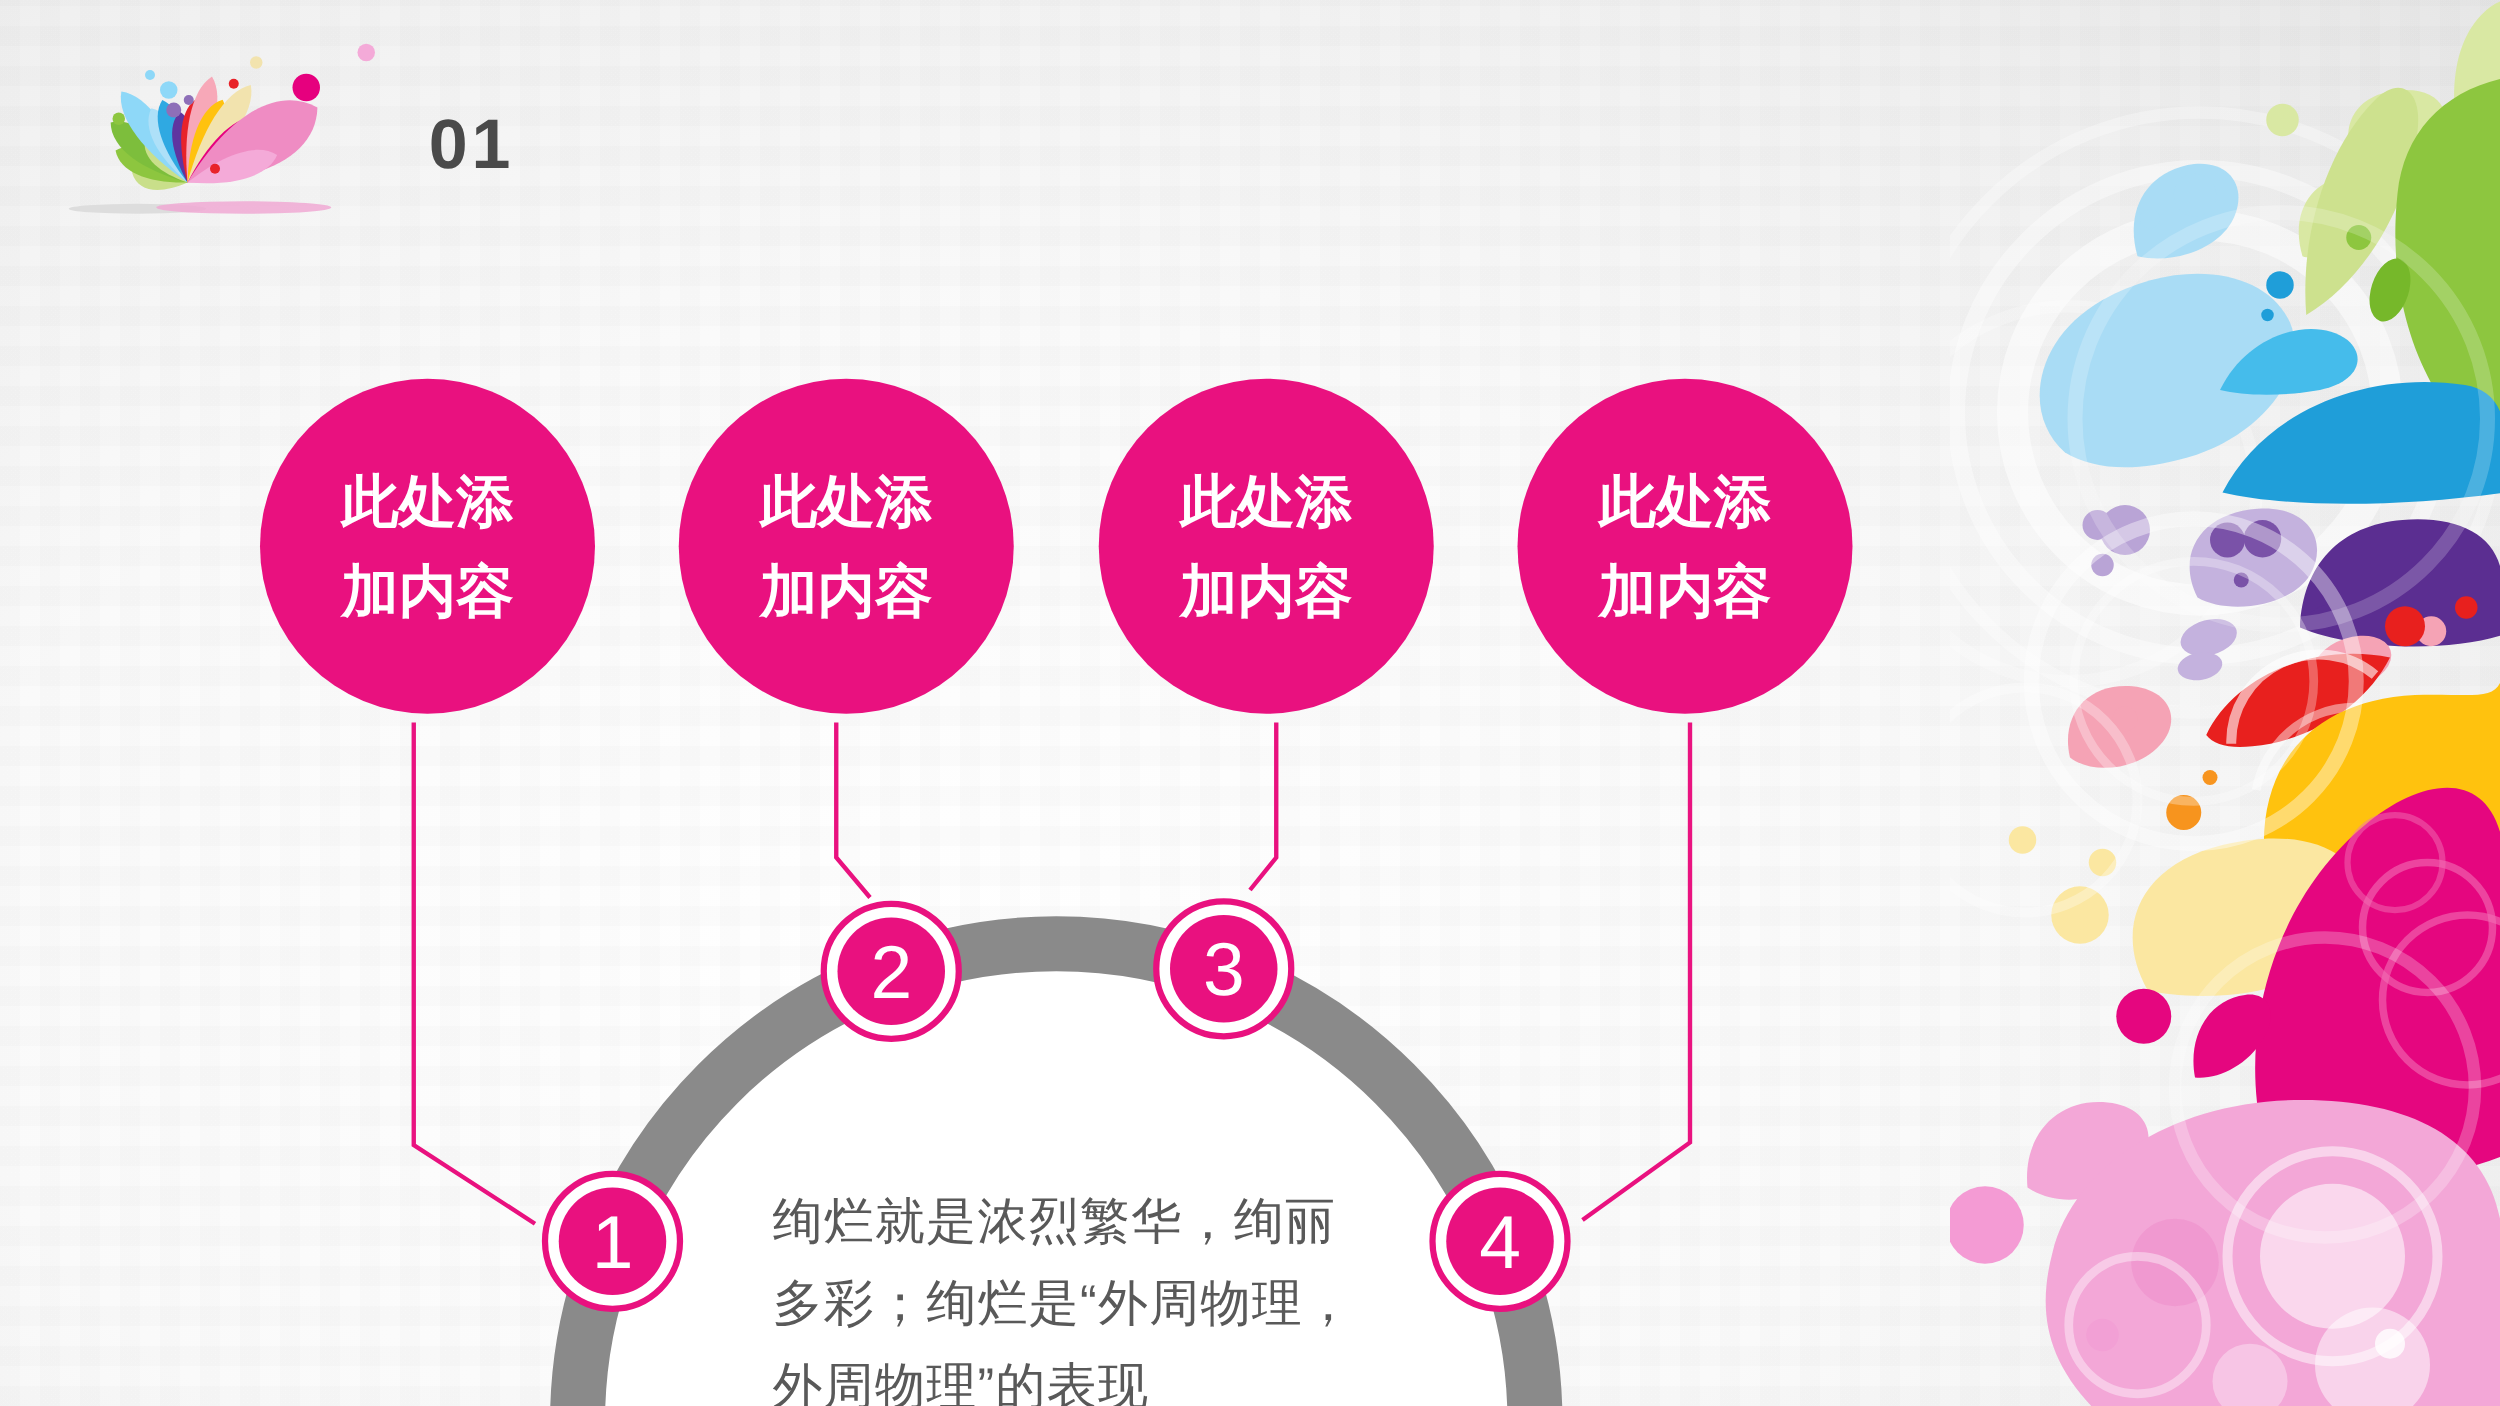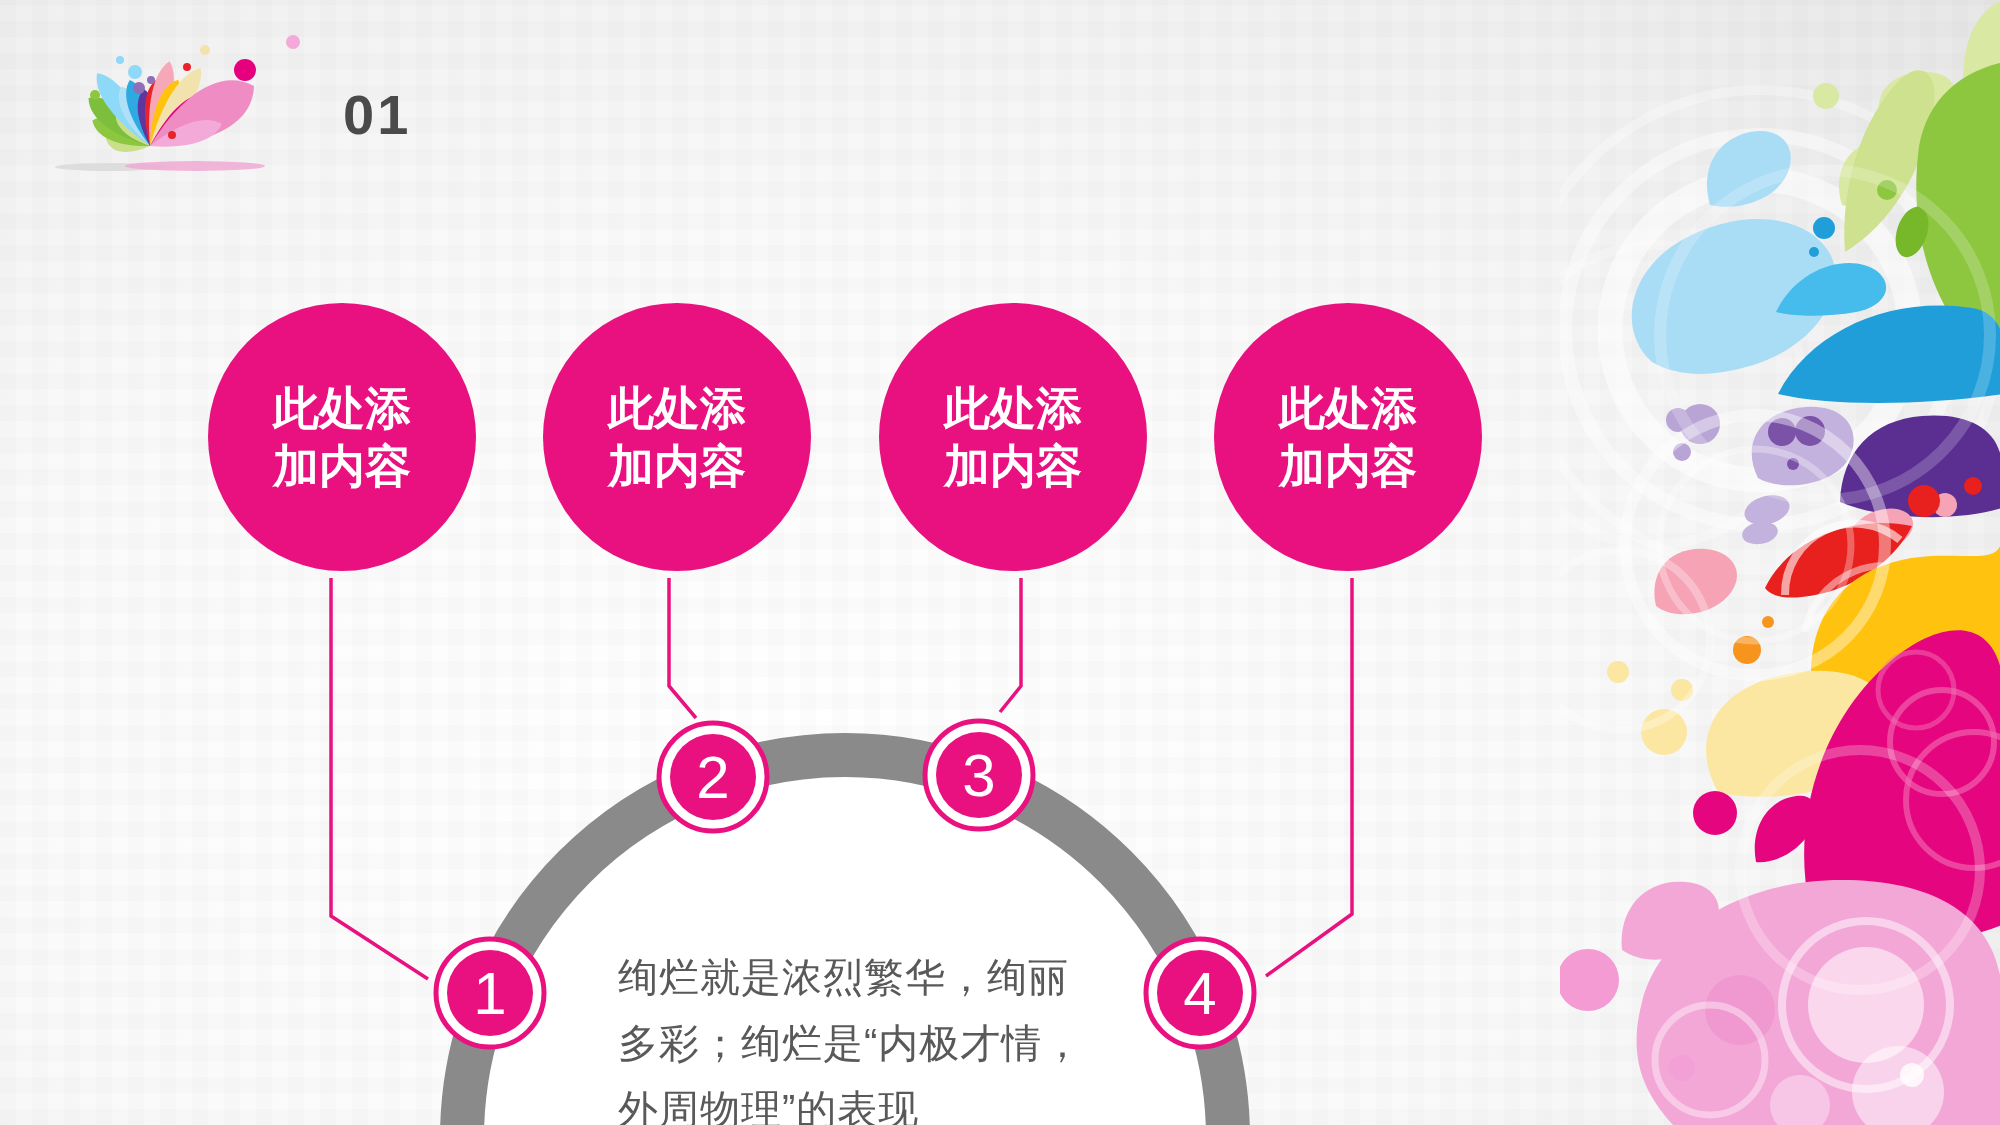--- a/index.html
+++ b/index.html
@@ -19,21 +19,21 @@
   .page-num{font-size:56px;font-weight:700;letter-spacing:3px;color:var(--title-gray,#4A4A4A);}
   .page-title{font-size:50px;font-weight:700;letter-spacing:2px;color:var(--title-gray,#4A4A4A);}
   .logo-svg{position:absolute;left:35px;top:20px;z-index:5;}
   
   .circle{
     position:absolute;top:303px;width:268px;height:268px;border-radius:50%;
     background:var(--pink,#E9117F);display:flex;align-items:center;justify-content:center;z-index:5;
   }
   .circle span{
     display:block;width:152px;text-align:center;color:var(--circle-text,#FFFFFF);
-    font-size:46px;line-height:58px;font-weight:700;word-break:break-all;
+    font-size:46px;line-height:72px;font-weight:700;word-break:break-all;
   }
   .c1{left:208px}.c2{left:543px}.c3{left:879px}.c4{left:1214px}
   
   .diagram{position:absolute;left:0;top:0;z-index:3;}
   .arc{fill:#FFFFFF;stroke:var(--arc-gray,#8A8A8A);stroke-width:44px;}
   .conn{fill:none;stroke:var(--pink,#E9117F);stroke-width:3.5px;}
   .badge-outer{fill:#FFFFFF;stroke:var(--pink,#E9117F);stroke-width:5px;}
   .badge-inner{fill:var(--pink,#E9117F);}
   .badge-num{fill:#FFFFFF;font-size:60px;font-family:"Liberation Sans","DejaVu Sans",sans-serif;text-anchor:middle;}
   
@@ -120,21 +120,21 @@
     </div>
   <div class="circle c3">
       <span>此处添加内容</span>
     </div>
   <div class="circle c4">
       <span>此处添加内容</span>
     </div>
 
   <div class="body-text">
     <div>绚烂就是浓烈繁华，绚丽</div>
-    <div>多彩；绚烂是“内极才情，</div>
+    <div>多彩；绚烂是“外周物理，</div>
     <div>外周物理”的表现</div>
   </div>
 
   <svg class="art-svg" width="440" height="1125" viewBox="0 0 440 1125">
 
     <circle cx="200" cy="330" r="150" fill="none" stroke="rgba(255,255,255,0.5)" stroke-width="25"></circle>
     <circle cx="200" cy="330" r="195" fill="none" stroke="rgba(255,255,255,0.4)" stroke-width="14"></circle>
     <circle cx="200" cy="330" r="240" fill="none" stroke="rgba(255,255,255,0.3)" stroke-width="10"></circle>
     <circle cx="95" cy="395" r="150" fill="none" stroke="rgba(255,255,255,0.25)" stroke-width="10"></circle>
 

